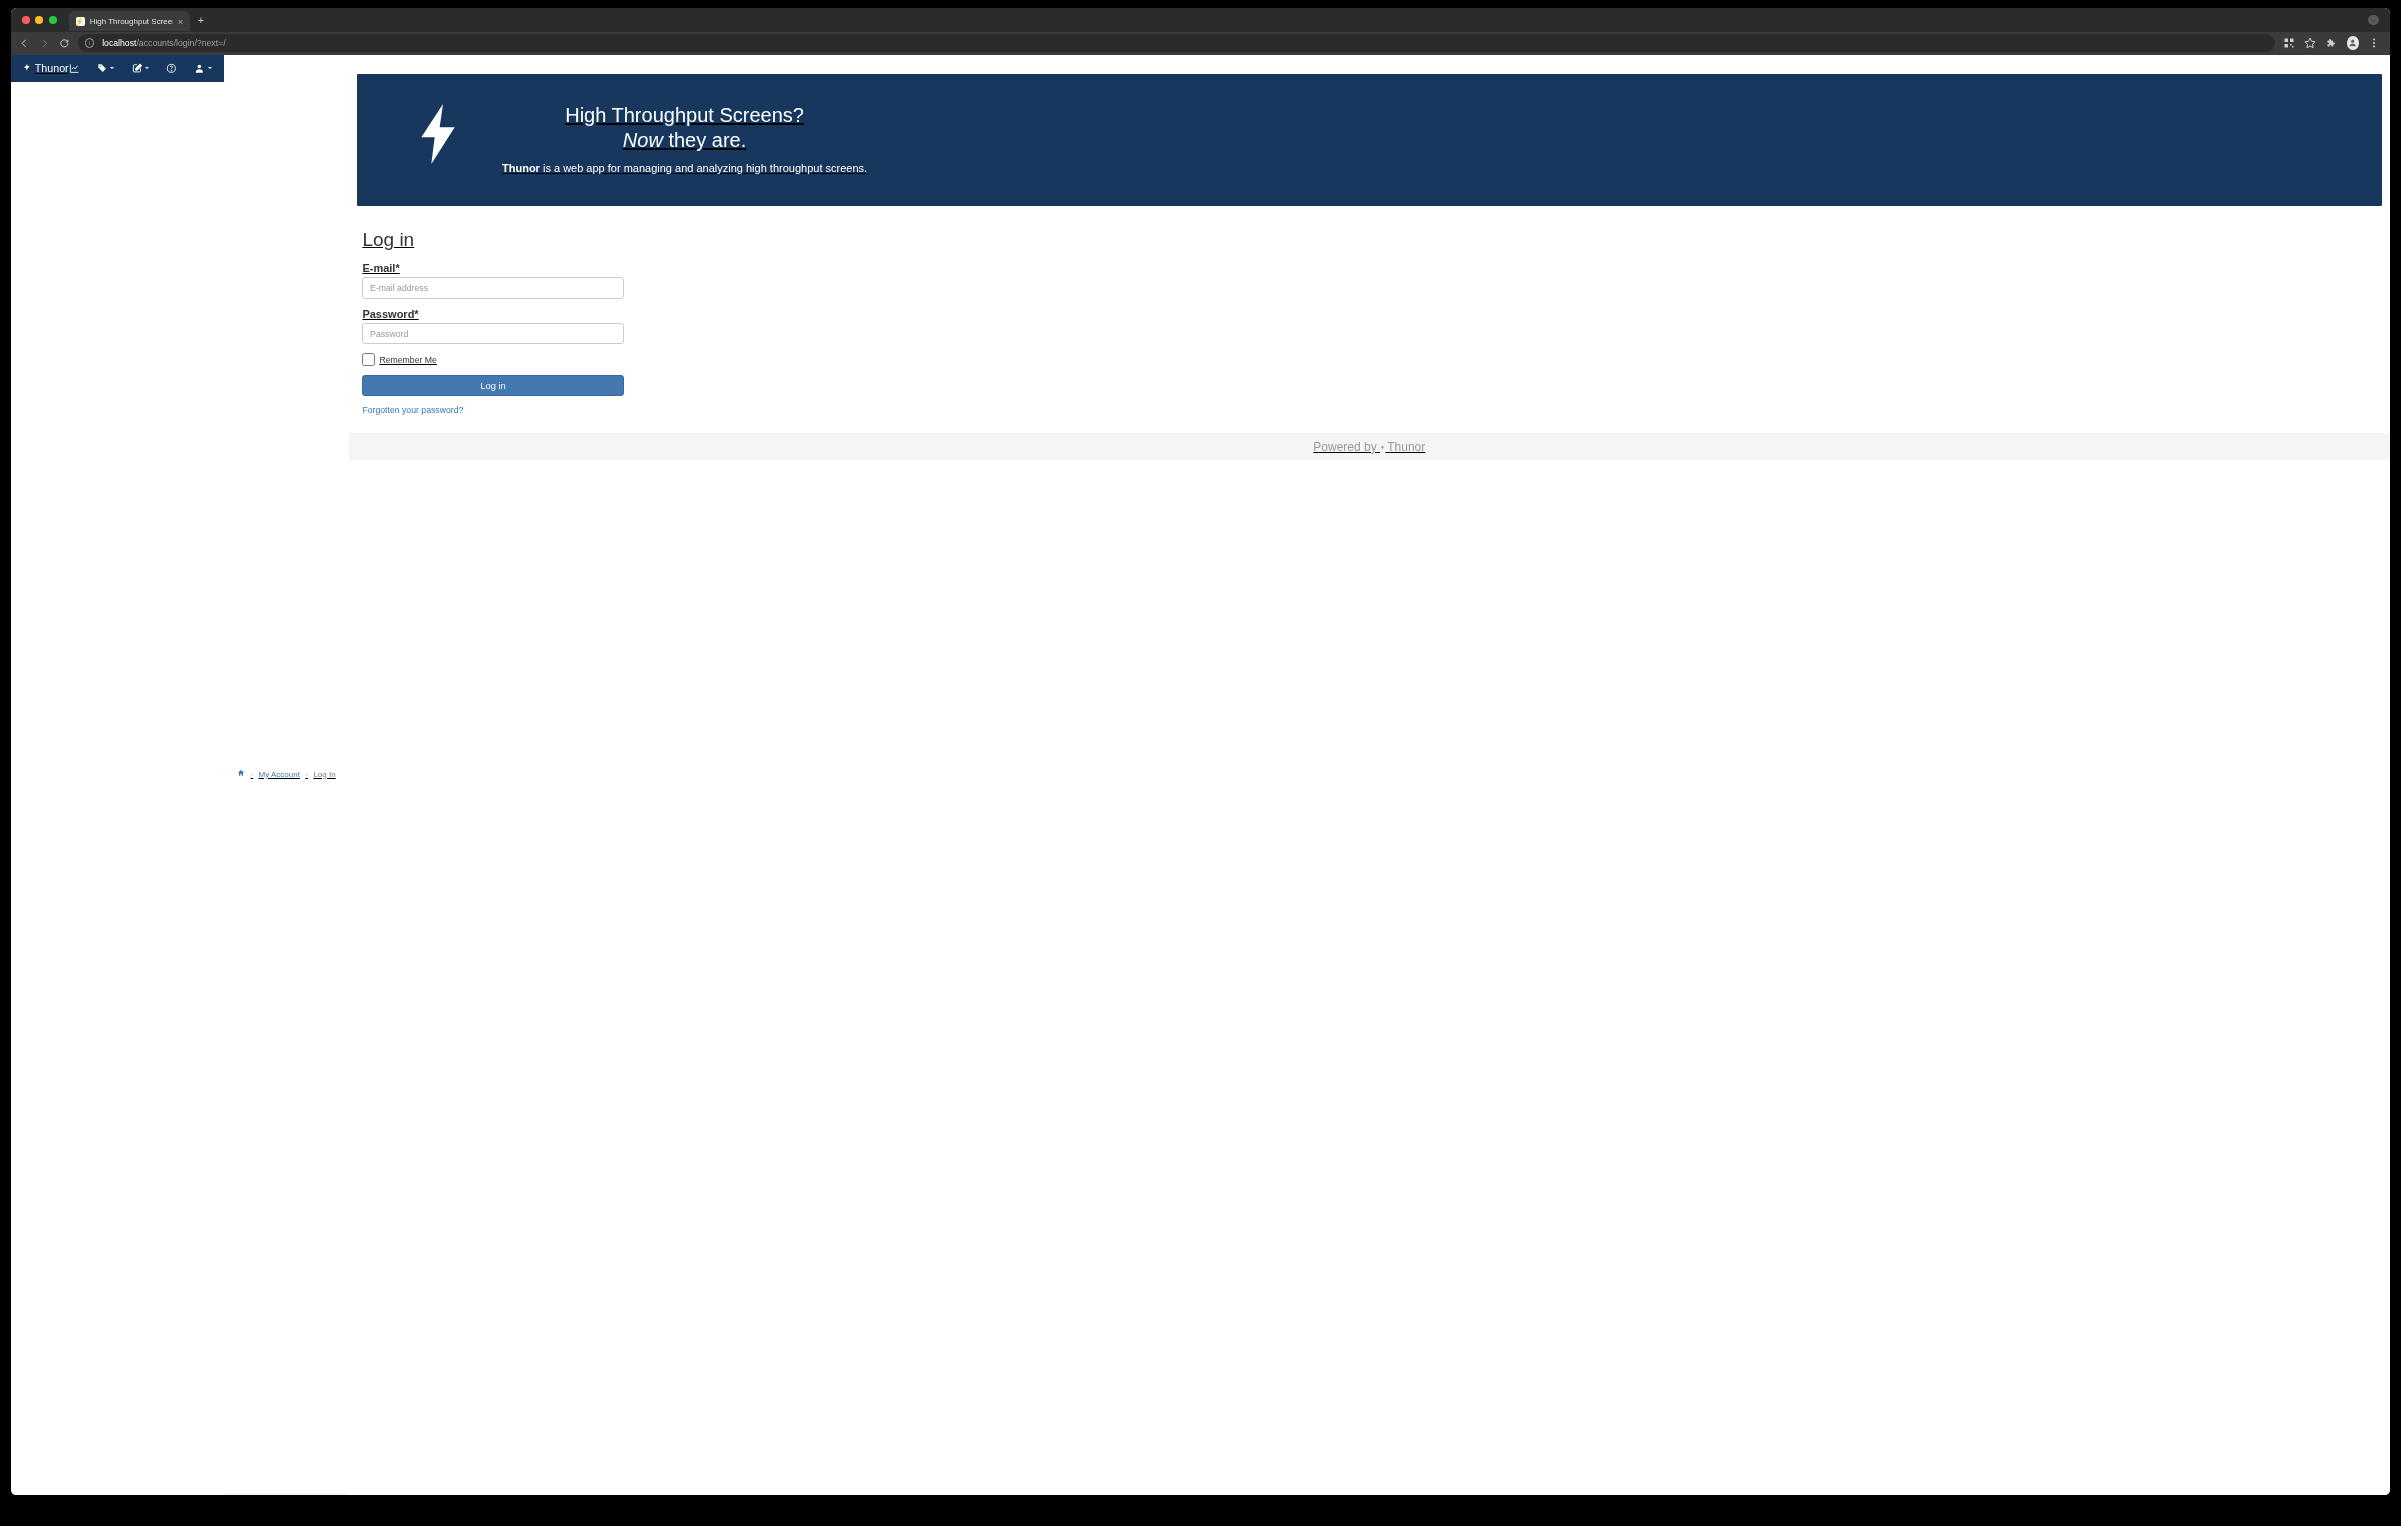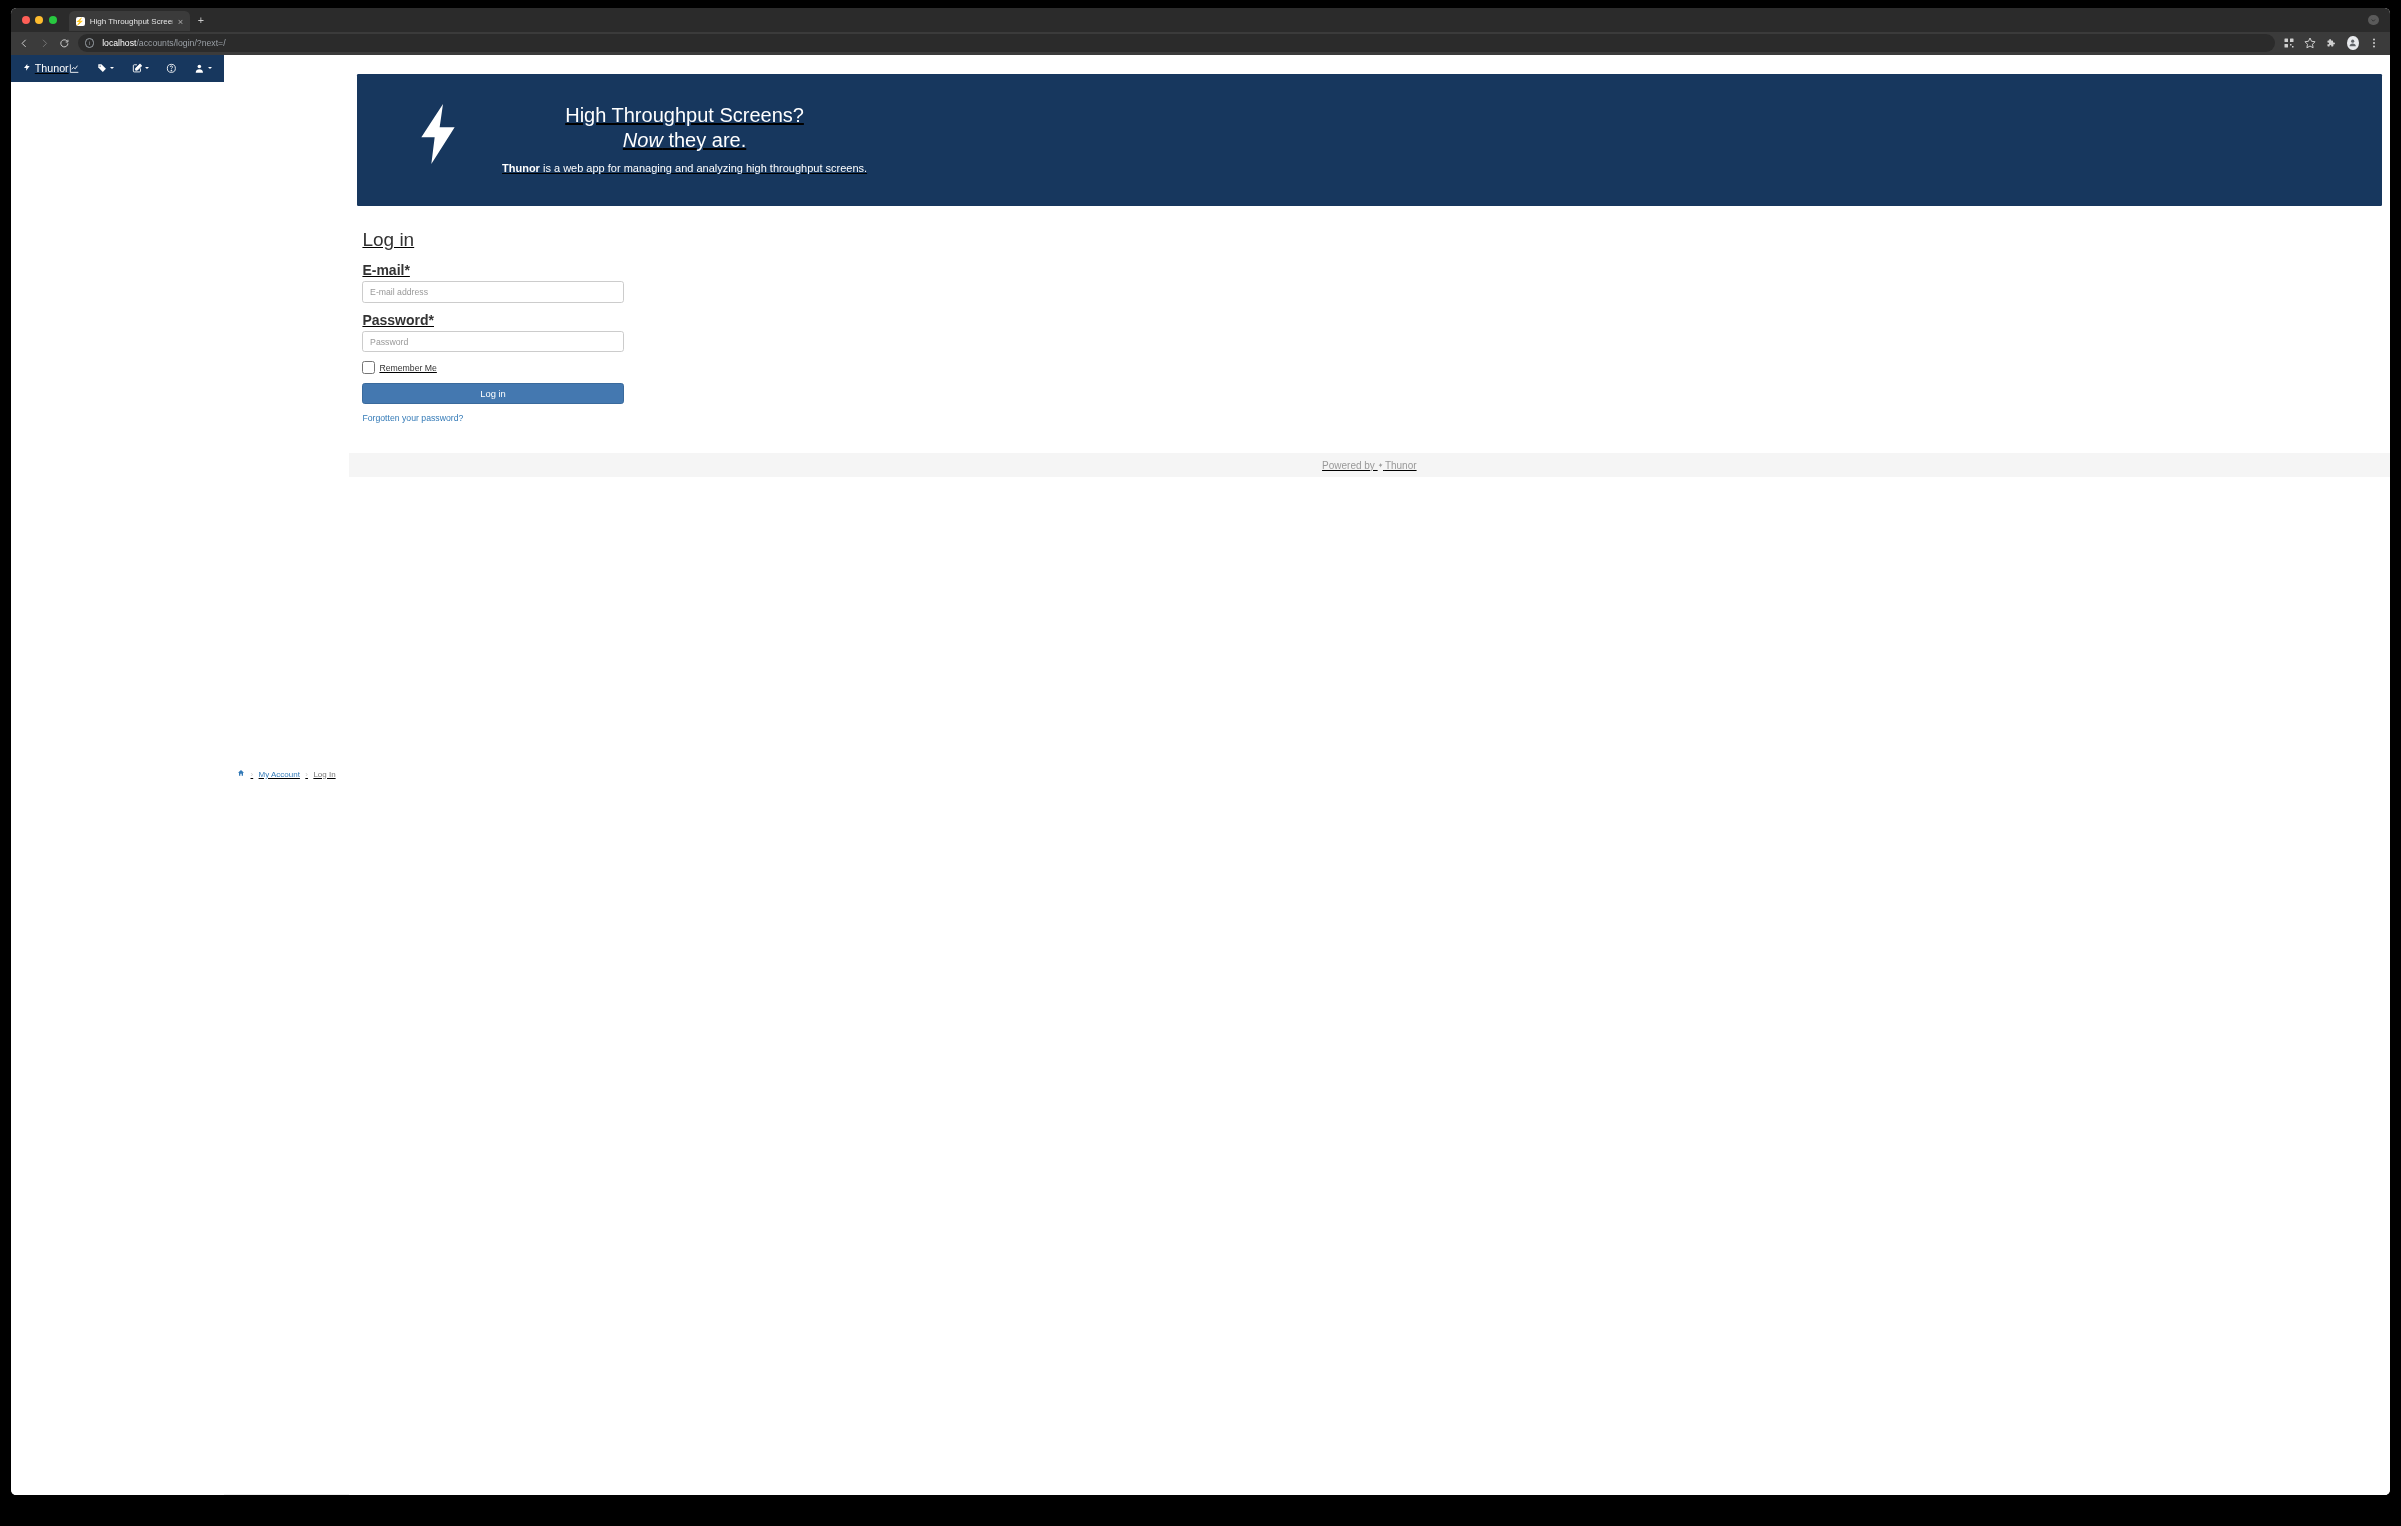--- a/index.html
+++ b/index.html
@@ -258,21 +258,21 @@
     }
     .login-section h2 {
       font-size: 19px;
       font-weight: 400;
       color: #333;
       margin-bottom: 10.7px;
     }
     .form-group { margin-bottom: 8.7px; }
     .form-group label {
       display: block;
-      font-size: 14px;
+      font-size: 11px;
       font-weight: 700;
       color: #333;
       margin-bottom: 3.4px;
     }
     .form-control {
       width: 100%;
       height: 21.4px;
       border: 0.7px solid #ccc;
       border-radius: 2.7px;
       padding: 0 6.7px;
@@ -302,23 +302,23 @@
       display: inline-block;
       margin-top: 9.4px;
       color: #337ab7;
       text-decoration: none;
       font-size: 8.7px;
     }
     .footer {
       background: #f5f5f5;
       text-align: center;
       padding: 6.7px 0;
-      font-size: 10px;
+      font-size: 12px;
       color: #999;
-      margin-top: 16px;
+      margin-top: 4px;
     }
     .footer .bolt-sm { font-size: 6.7px; }
   </style>
 </head>
 <body>
 
 <div class="browser-window">
 
   <div class="browser-chrome">
     <div class="tab-bar">

